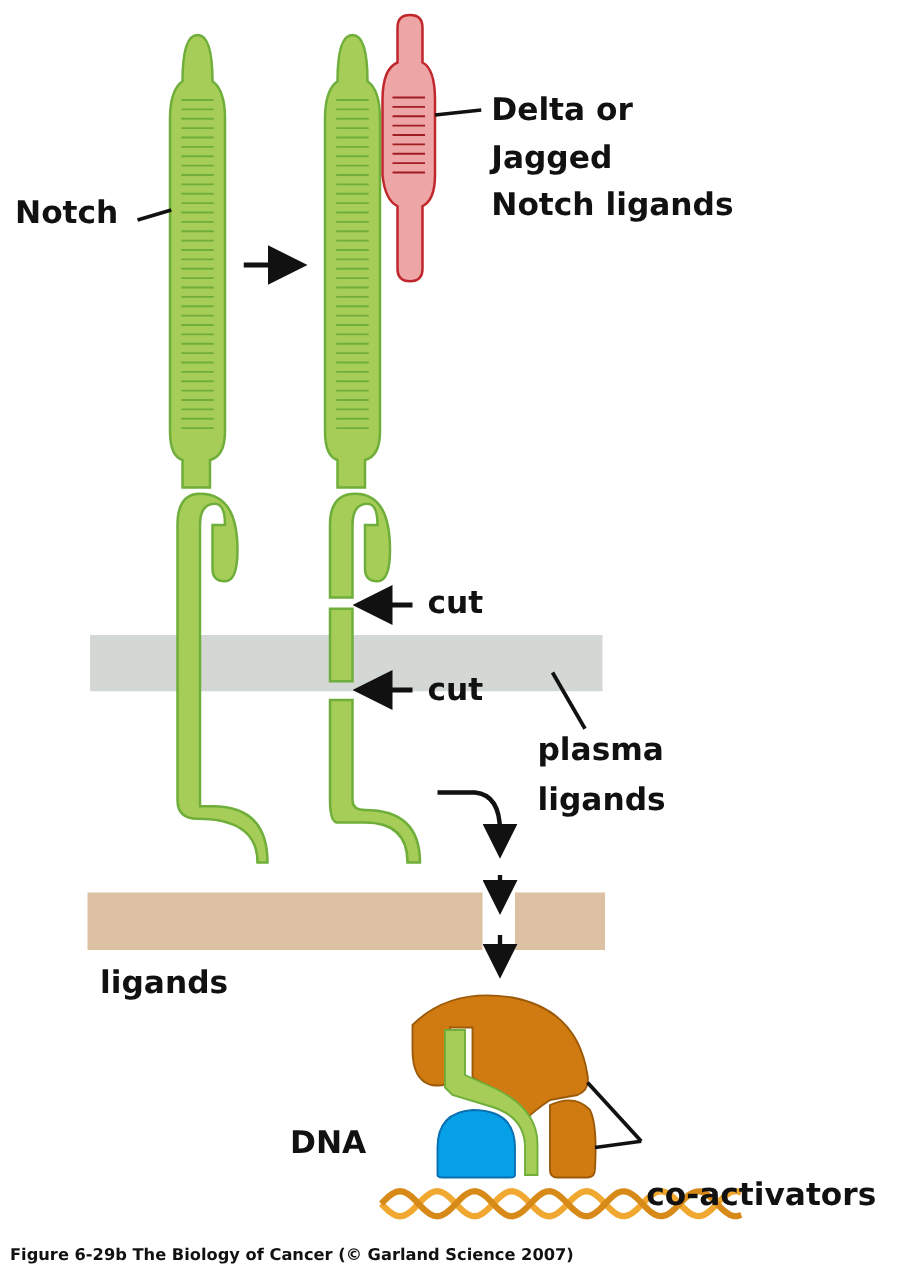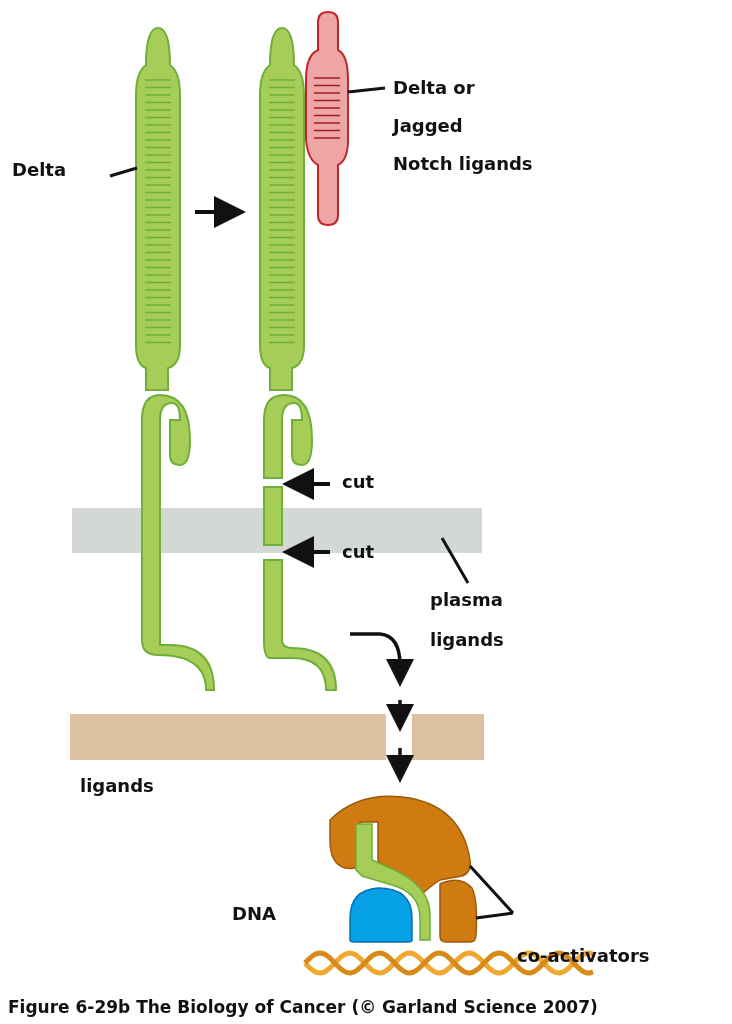--- a/index.html
+++ b/index.html
@@ -1,19 +1,19 @@
 <!DOCTYPE html>
 <html><head>
 <meta charset="utf-8">
 <style>
   html,body{margin:0;padding:0;background:#fff;}
   body{width:732px;height:1024px;position:relative;overflow:hidden;font-family:"DejaVu Sans",sans-serif;}
   svg{position:absolute;left:0;top:0;}
-  .lbl{position:absolute;font-weight:bold;color:#111;font-size:18px;line-height:31px;white-space:nowrap;}
-  .caption{position:absolute;left:8px;top:997px;font-size:17px;font-weight:bold;color:#111;}
+  .lbl{position:absolute;font-weight:bold;color:#111;font-size:25px;line-height:31px;white-space:nowrap;}
+  .caption{position:absolute;left:8px;top:997px;font-size:13px;font-weight:bold;color:#111;}
 </style>
 </head>
 <body>
 
 <svg width="732" height="1024" viewBox="0 0 732 1024">
   <defs>
     <marker id="ah" markerWidth="8" markerHeight="8" refX="6" refY="4" orient="auto">
       <path d="M0,0 L8,4 L0,8 z" fill="#111"></path>
     </marker>
   </defs>
@@ -145,21 +145,21 @@
   </g>
   <line x1="470" y1="866" x2="513" y2="913" stroke="#111" stroke-width="3"></line>
   <line x1="476" y1="918" x2="513" y2="913" stroke="#111" stroke-width="3"></line>
 
   <g id="dna" fill="none" stroke-width="5">
       <path d="M305,963.0 L308,966.1 L311,968.9 L314,971.1 L317,972.5 L320,973.0 L323,972.5 L326,971.0 L329,968.8 L332,966.0 L335,962.8 L338,959.7 L341,957.0 L344,954.8 L347,953.4 L350,953.0 L353,953.6 L356,955.1 L359,957.4 L362,960.2 L365,963.3 L368,966.4 L371,969.2 L374,971.3 L377,972.6 L380,973.0 L383,972.4 L386,970.8 L389,968.5 L392,965.6 L395,962.5 L398,959.4 L401,956.7 L404,954.6 L407,953.3 L410,953.0 L413,953.7 L416,955.3 L419,957.6 L422,960.5 L425,963.7 L428,966.7 L431,969.4 L434,971.5 L437,972.7 L440,973.0 L443,972.3 L446,970.6 L449,968.2 L452,965.3 L455,962.2 L458,959.1 L461,956.5 L464,954.4 L467,953.3 L470,953.0 L473,953.8 L476,955.5 L479,957.9 L482,960.8 L485,964.0 L488,967.0 L491,969.7 L494,971.7 L497,972.8 L500,972.9 L503,972.1 L506,970.4 L509,967.9 L512,965.0 L515,961.9 L518,958.8 L521,956.2 L524,954.3 L527,953.2 L530,953.1 L533,953.9 L536,955.7 L539,958.2 L542,961.2 L545,964.3 L548,967.3 L551,969.9 L554,971.8 L557,972.8 L560,972.9 L563,972.0 L566,970.2 L569,967.7 L572,964.7 L575,961.5 L578,958.5 L581,956.0 L584,954.1 L587,953.1 L590,953.1 L593,954.1 " stroke="#f0a830"></path>
       <path d="M305,963.0 L308,959.9 L311,957.1 L314,954.9 L317,953.5 L320,953.0 L323,953.5 L326,955.0 L329,957.2 L332,960.0 L335,963.2 L338,966.3 L341,969.0 L344,971.2 L347,972.6 L350,973.0 L353,972.4 L356,970.9 L359,968.6 L362,965.8 L365,962.7 L368,959.6 L371,956.8 L374,954.7 L377,953.4 L380,953.0 L383,953.6 L386,955.2 L389,957.5 L392,960.4 L395,963.5 L398,966.6 L401,969.3 L404,971.4 L407,972.7 L410,973.0 L413,972.3 L416,970.7 L419,968.4 L422,965.5 L425,962.3 L428,959.3 L431,956.6 L434,954.5 L437,953.3 L440,953.0 L443,953.7 L446,955.4 L449,957.8 L452,960.7 L455,963.8 L458,966.9 L461,969.5 L464,971.6 L467,972.7 L470,973.0 L473,972.2 L476,970.5 L479,968.1 L482,965.2 L485,962.0 L488,959.0 L491,956.3 L494,954.3 L497,953.2 L500,953.1 L503,953.9 L506,955.6 L509,958.1 L512,961.0 L515,964.1 L518,967.2 L521,969.8 L524,971.7 L527,972.8 L530,972.9 L533,972.1 L536,970.3 L539,967.8 L542,964.8 L545,961.7 L548,958.7 L551,956.1 L554,954.2 L557,953.2 L560,953.1 L563,954.0 L566,955.8 L569,958.3 L572,961.3 L575,964.5 L578,967.5 L581,970.0 L584,971.9 L587,972.9 L590,972.9 L593,971.9 " stroke="#d88a18"></path>
     </g>
 </svg>
 
-<div class="lbl" style="left:12px;top:154px">Delta</div>
+<div class="lbl" style="left:12px;top:154px">Notch</div>
 <div class="lbl" style="left:393px;top:72px">Delta or</div>
 <div class="lbl" style="left:393px;top:110px">Jagged</div>
 <div class="lbl" style="left:393px;top:148px">Notch ligands</div>
 <div class="lbl" style="left:342px;top:466px">cut</div>
 <div class="lbl" style="left:342px;top:536px">cut</div>
 <div class="lbl" style="left:430px;top:584px">plasma</div>
 <div class="lbl" style="left:430px;top:624px">ligands</div>
 <div class="lbl" style="left:80px;top:770px">ligands</div>
 <div class="lbl" style="left:517px;top:940px">co-activators</div>
 <div class="lbl" style="left:232px;top:898px">DNA</div>

